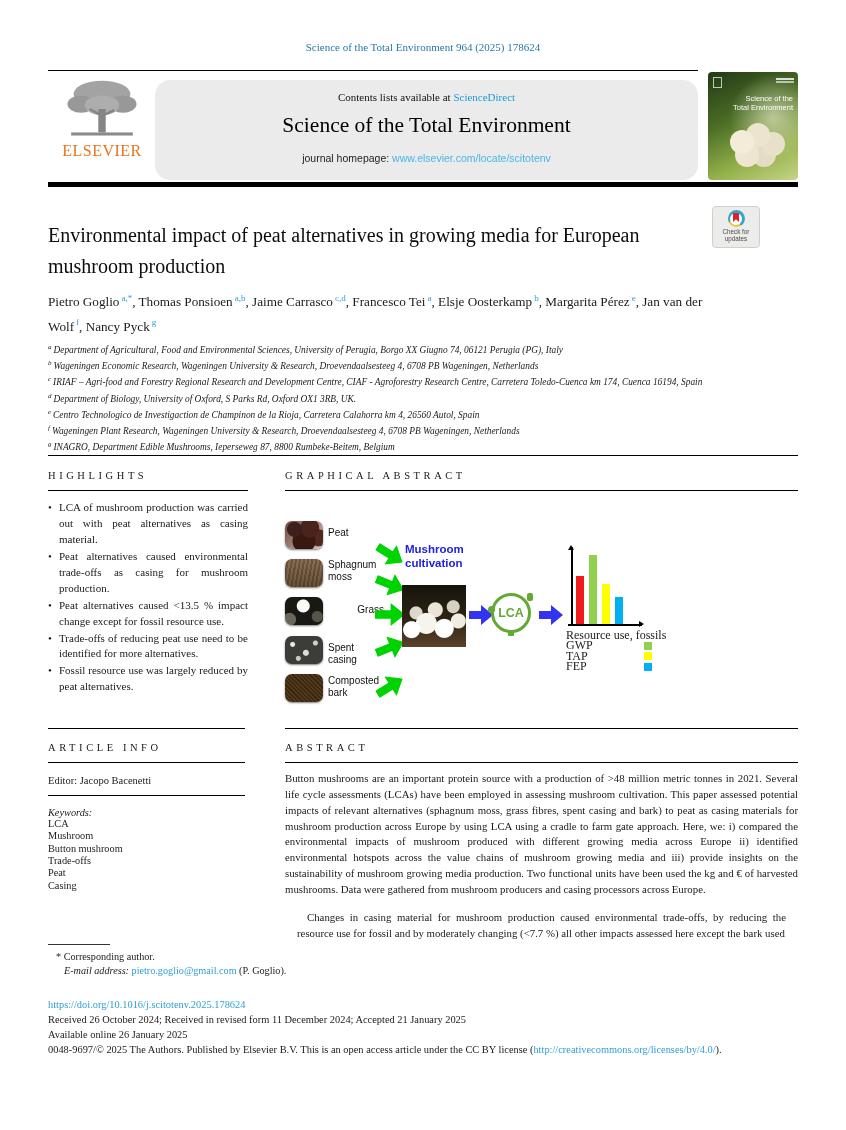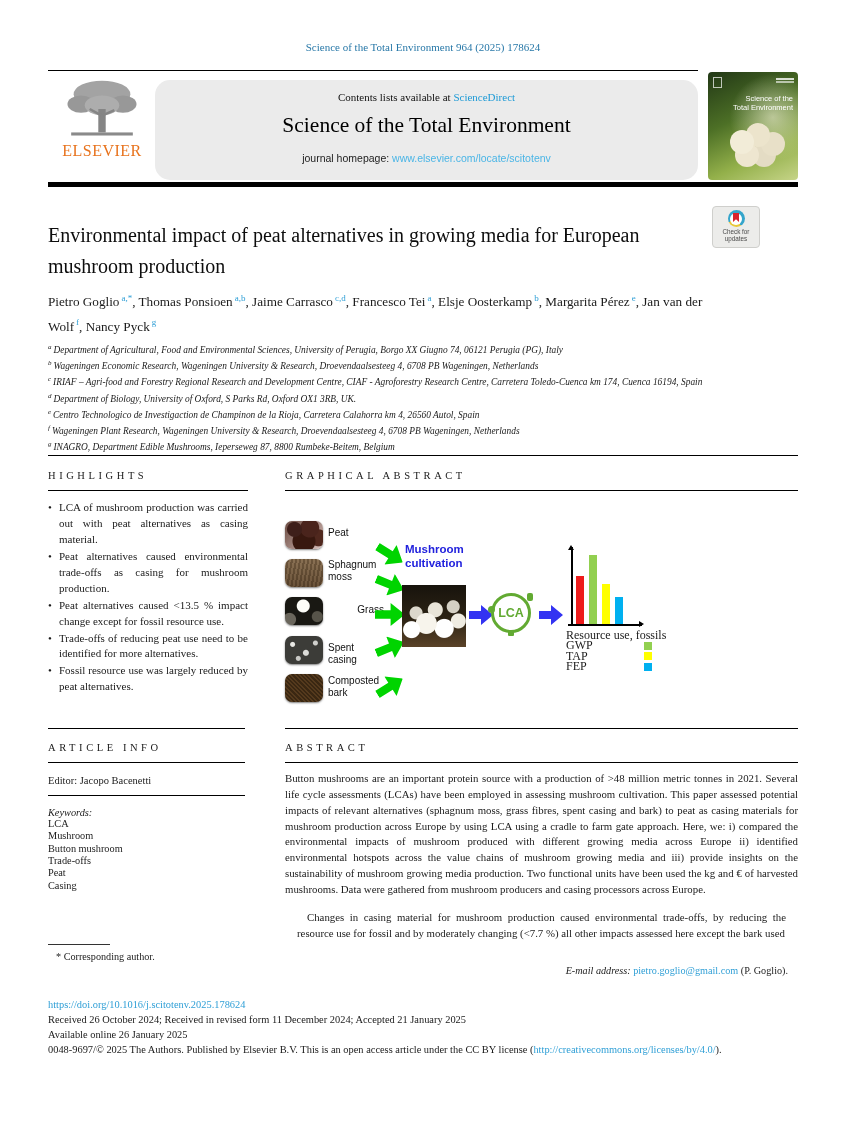--- a/index.html
+++ b/index.html
@@ -146,21 +146,21 @@
   .kw-line{font-size:10.3px;line-height:1.2;}
   .ab-col{left:285px;top:728px;width:513px;border-top:1.2px solid #000;padding-top:13px;}
   .ab-col .rule{margin-top:9px;}
   .ab-col p{margin:8px 0 0;font-size:10.8px;line-height:1.47;text-align:justify;}
   .ab-col p.p2{margin:12px;text-indent:10px;}
 
   
   .footnote{left:48px;top:944px;width:740px;font-size:10.2px;}
   .fn-rule{width:62px;border-top:1px solid #333;margin-bottom:6px;}
   .fn-line1{padding-left:8px;}
-  .fn-line2{padding-left:16px;margin-top:3px;text-align:right;}
+  .fn-line2{padding-left:16px;margin-top:3px;}
   .fn-line2 .em{font-style:italic;}
   a.link{color:var(--link);text-decoration:none;cursor:pointer;}
   .bottom{left:48px;top:997px;width:750px;font-size:10.4px;line-height:1.45;}
   .doi{color:var(--link);}
 </style>
 </head>
 <body>
 
 <div class="page">
 

